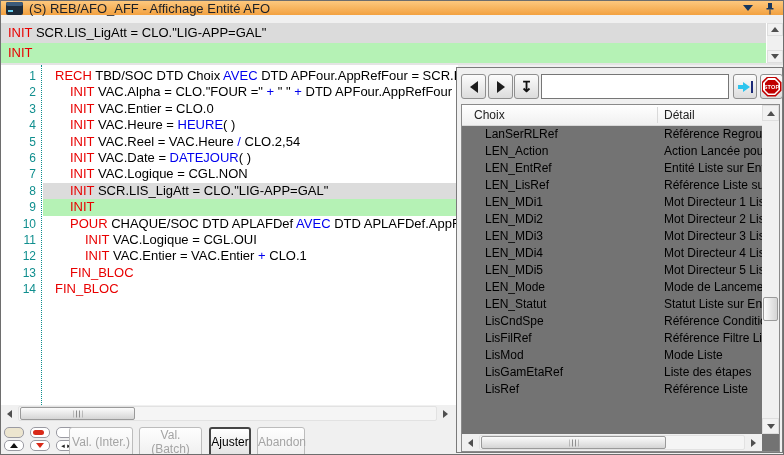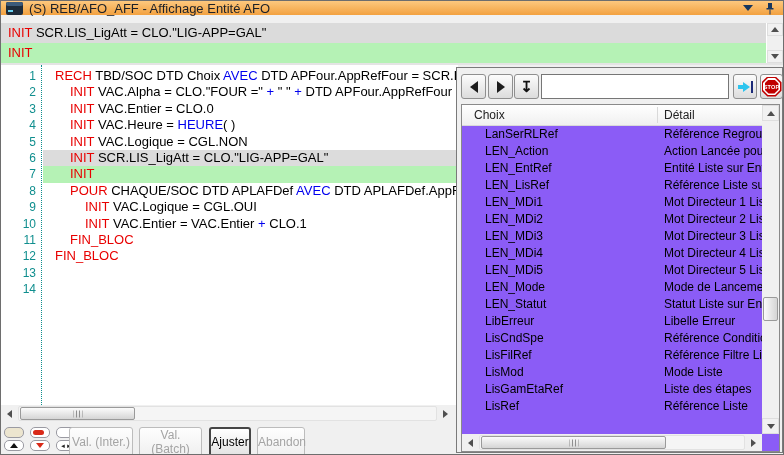--- a/index.html
+++ b/index.html
@@ -78,21 +78,21 @@
   .go-wrap{display:flex;align-items:center;}
   .go-shaft{width:5px;height:4px;background:var(--go-cyan,#2cc4ee);}
   .go-head{width:0;height:0;border-top:5px solid transparent;border-bottom:5px solid transparent;border-left:7px solid var(--go-cyan,#2cc4ee);}
   .go-bar{width:2px;height:12px;background:#1b2a78;margin-left:1px;}
   .oct{clip-path:polygon(29% 0%,71% 0%,100% 29%,100% 71%,71% 100%,29% 100%,0% 71%,0% 29%);}
   .stop-outer{position:relative;width:20px;height:20px;background:var(--stop-red,#c00000);display:flex;align-items:center;justify-content:center;}
   .stop-mid{width:17px;height:17px;background:#fff;display:flex;align-items:center;justify-content:center;}
   .stop-in{width:14px;height:14px;background:var(--stop-red,#c00000);}
   .stop-text{position:absolute;left:0;right:0;top:50%;transform:translateY(-50%);text-align:center;
     font-size:5.5px;font-weight:bold;color:#fff;letter-spacing:.2px;}
-  .listbox{position:absolute;left:4px;top:36px;width:319px;height:348px;background:#8b5cf6;border:1px solid #8a8a8a;box-sizing:border-box;overflow:hidden;}
+  .listbox{position:absolute;left:4px;top:36px;width:319px;height:348px;background:#737373;border:1px solid #8a8a8a;box-sizing:border-box;overflow:hidden;}
   .lhdr{position:absolute;left:0;top:0;width:300px;height:21px;background:linear-gradient(#ffffff,#f0f0f0);
     border-bottom:1px solid #d9d9d9;font-size:12px;color:#222;box-sizing:border-box;}
   .lhdr .h1{position:absolute;left:12px;top:3px;}
   .lhdr .h2{position:absolute;left:202px;top:3px;}
   .hdiv{position:absolute;left:195px;top:2px;height:16px;width:1px;background:#d9d9d9;}
   .lrows{position:absolute;left:0;top:21px;width:300px;}
   .lrow{position:relative;height:17px;line-height:17px;font-size:12px;white-space:nowrap;overflow:hidden;color:#000;}
   .lrow .lc{position:absolute;left:23px;}
   .lrow .ld{position:absolute;left:202px;}
   .lrow.sel{background:var(--accent-selection,#2585e0);color:#fff;}
@@ -157,20 +157,22 @@
         <div class="ln">11</div>
         <div class="ln">12</div>
         <div class="ln">13</div>
         <div class="ln">14</div>
       </div>
     <div class="code-lines" id="code-lines">
         <div class="code-line" style="padding-left: 12px;"><span class="seg-r">RECH</span><span class="seg-p"> TBD/SOC DTD Choix </span><span class="seg-b">AVEC</span><span class="seg-p"> DTD APFour.AppRefFour = SCR.En</span></div>
         <div class="code-line" style="padding-left: 27px;"><span class="seg-r">INIT</span><span class="seg-p"> VAC.Alpha = CLO."FOUR =" </span><span class="seg-b">+</span><span class="seg-p"> " " </span><span class="seg-b">+</span><span class="seg-p"> DTD APFour.AppRefFour</span></div>
         <div class="code-line" style="padding-left: 27px;"><span class="seg-r">INIT</span><span class="seg-p"> VAC.Entier = CLO.0</span></div>
         <div class="code-line" style="padding-left: 27px;"><span class="seg-r">INIT</span><span class="seg-p"> VAC.Heure = </span><span class="seg-b">HEURE</span><span class="seg-p">( )</span></div>
+        <div class="code-line" style="padding-left: 27px;"><span class="seg-r">INIT</span><span class="seg-p"> VAC.Reel = VAC.Heure </span><span class="seg-b">/</span><span class="seg-p"> CLO.2,54</span></div>
+        <div class="code-line" style="padding-left: 27px;"><span class="seg-r">INIT</span><span class="seg-p"> VAC.Date = </span><span class="seg-b">DATEJOUR</span><span class="seg-p">( )</span></div>
         <div class="code-line" style="padding-left: 27px;"><span class="seg-r">INIT</span><span class="seg-p"> VAC.Logique = CGL.NON</span></div>
         <div class="code-line hl-gray" style="padding-left: 27px;"><span class="seg-r">INIT</span><span class="seg-p"> SCR.LIS_LigAtt = CLO."LIG-APP=GAL"</span></div>
         <div class="code-line hl-green" style="padding-left: 27px;"><span class="seg-r">INIT</span></div>
         <div class="code-line" style="padding-left: 27px;"><span class="seg-r">POUR</span><span class="seg-p"> CHAQUE/SOC DTD APLAFDef </span><span class="seg-b">AVEC</span><span class="seg-p"> DTD APLAFDef.AppRefF</span></div>
         <div class="code-line" style="padding-left: 42px;"><span class="seg-r">INIT</span><span class="seg-p"> VAC.Logique = CGL.OUI</span></div>
         <div class="code-line" style="padding-left: 42px;"><span class="seg-r">INIT</span><span class="seg-p"> VAC.Entier = VAC.Entier </span><span class="seg-b">+</span><span class="seg-p"> CLO.1</span></div>
         <div class="code-line" style="padding-left: 27px;"><span class="seg-r">FIN_BLOC</span></div>
         <div class="code-line" style="padding-left: 12px;"><span class="seg-r">FIN_BLOC</span></div>
       </div>
   </div>
@@ -277,24 +279,20 @@
           </div>
           <div class="lrow">
             <span class="lc">LEN_Mode</span>
             <span class="ld">Mode de Lancement</span>
           </div>
           <div class="lrow">
             <span class="lc">LEN_Statut</span>
             <span class="ld">Statut Liste sur Entité</span>
           </div>
           <div class="lrow">
-            <span class="lc">LibErreur</span>
-            <span class="ld">Libelle Erreur</span>
-          </div>
-          <div class="lrow">
             <span class="lc">LisCndSpe</span>
             <span class="ld">Référence Condition</span>
           </div>
           <div class="lrow">
             <span class="lc">LisFilRef</span>
             <span class="ld">Référence Filtre Liste</span>
           </div>
           <div class="lrow">
             <span class="lc">LisMod</span>
             <span class="ld">Mode Liste</span>

